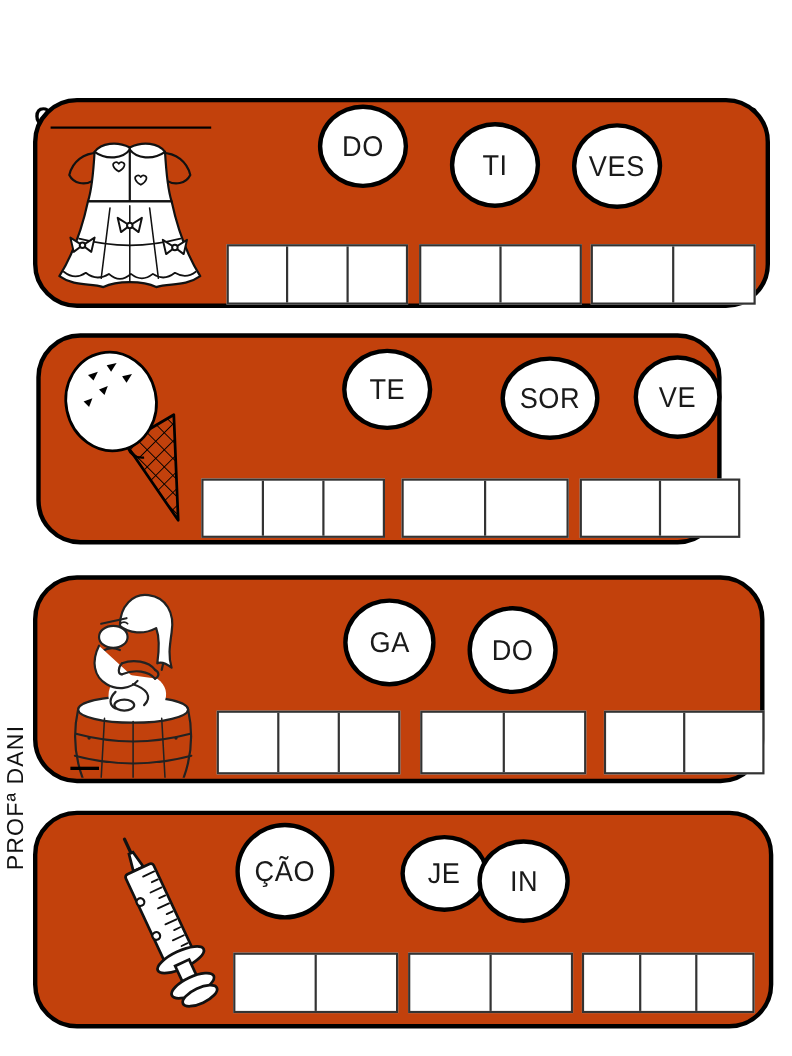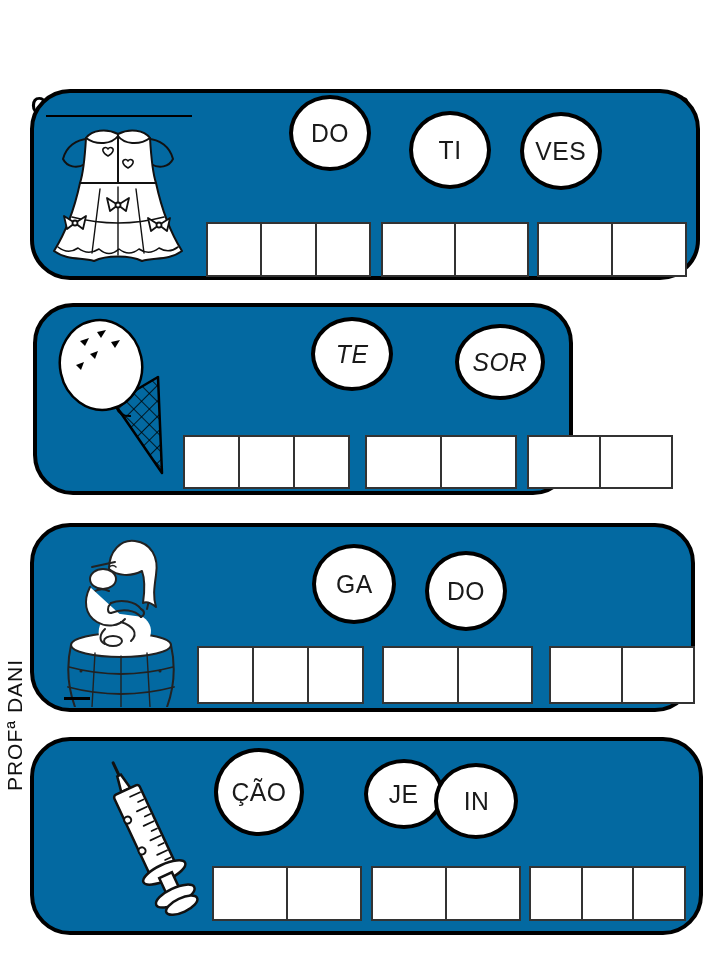--- a/index.html
+++ b/index.html
@@ -11,23 +11,23 @@
          font-weight:bold;font-size:23px;line-height:32px;letter-spacing:-0.6px;
          white-space:pre-wrap;transform:scaleX(0.94);transform-origin:center top;}
   .title .tline{height:32px;}
 
   
   .prof{position:absolute;left:-59px;top:712px;width:150px;height:26px;
         transform:rotate(-90deg);transform-origin:center center;
         font-size:21px;letter-spacing:1px;text-align:center;color:#111;}
 
   
-  .panel{position:absolute;background:#0369a1;border:4px solid #000;border-radius:40px;box-sizing:border-box;}
+  .panel{position:absolute;background:#c2410c;border:4px solid #000;border-radius:40px;box-sizing:border-box;}
   .p1{left:30px;top:89px;width:670px;height:191px;}
-  .p2{left:33px;top:303px;width:540px;height:192px;font-style:italic;}
+  .p2{left:33px;top:303px;width:623px;height:192px;}
   .p3{left:30px;top:523px;width:665px;height:189px;text-align:center;}
   .p4{left:30px;top:737px;width:673px;height:198px;}
 
   .panel > *{position:absolute;}
 
   
   .p1 .art{left:8px;top:26px;width:152px;height:152px;}
   .p2 .art{left:19px;top:8px;width:125px;height:168px;}
   .p3 .art{left:25px;top:2px;width:130px;height:178px;}
   .p4 .art{left:52px;top:9px;width:115px;height:175px;}
@@ -162,20 +162,23 @@
           <path d="M34,39 l8,-3 l-3,8 z"></path>
         </g>
       </g>
     </svg>
   </div>
   <div class="bubble b1">
       <span>TE</span>
     </div>
   <div class="bubble b2">
       <span>SOR</span>
+    </div>
+  <div class="bubble b3">
+      <span>VE</span>
     </div>
   <div class="boxes g1">
       <div class="cell"></div>
       <div class="cell"></div>
       <div class="cell"></div>
     </div>
   <div class="boxes g2">
       <div class="cell"></div>
       <div class="cell"></div>
     </div>

